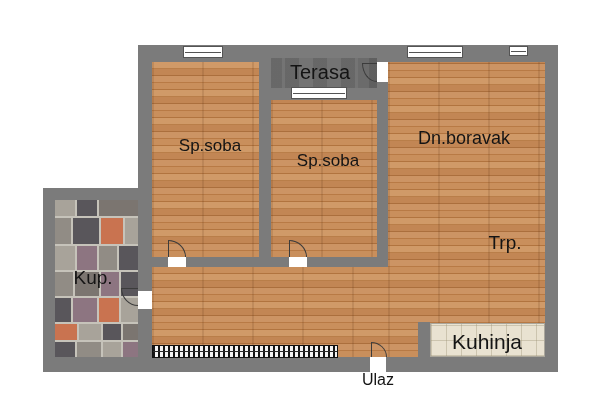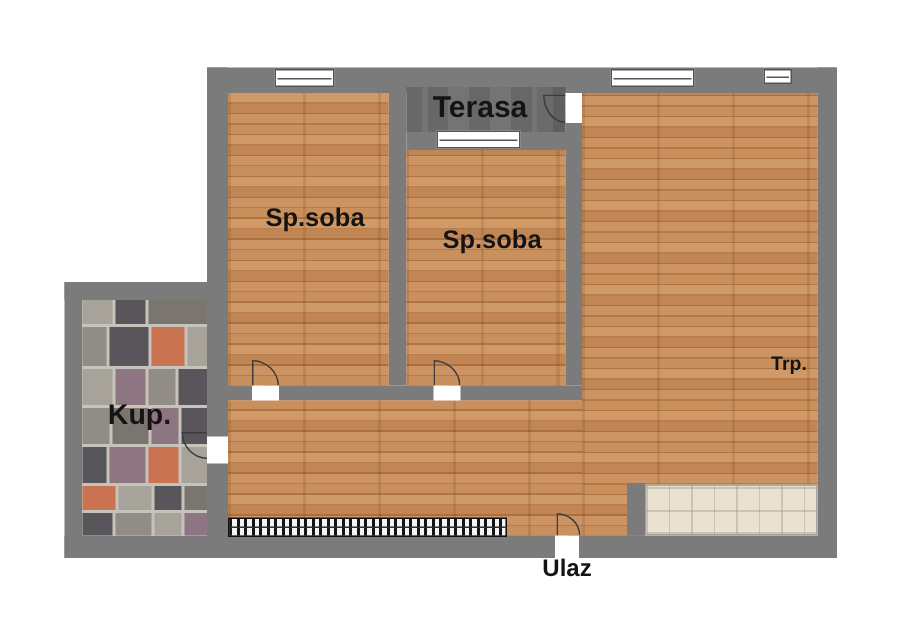--- a/index.html
+++ b/index.html
@@ -42,21 +42,21 @@
          border-bottom-left-radius:100% 100%;background:transparent;}
   .radiator{
     border:1px solid #101010;
     background-image:
       linear-gradient(#2a2a2a,#2a2a2a),
       repeating-linear-gradient(90deg,#151515 0 2px,#f4f4f4 2px 5px);
     background-size:100% 1px,auto;
     background-position:0 5px,0 0;
     background-repeat:no-repeat,repeat;
   }
-  .lbl{position:absolute;transform:translate(-50%,-50%);font-weight:bold;
+  .lbl{position:absolute;transform:translate(-50%,-50%);font-weight:normal;
        color:var(--label-text,#141414);white-space:nowrap;line-height:1;}
 </style>
 </head>
 <body>
 
 <div id="stage">
 
   <div class="abs wall" style="left:138px;top:45px;width:420px;height:17px"></div>
   <div class="abs wall" style="left:138px;top:45px;width:14px;height:327px"></div>
   <div class="abs wall" style="left:545px;top:45px;width:13px;height:327px"></div>
@@ -123,17 +123,19 @@
 
   <div class="abs arc-n" style="left:168px;top:240px;width:18px;height:17px"></div>
   <div class="abs arc-n" style="left:289px;top:240px;width:18px;height:17px"></div>
   <div class="abs arc-n" style="left:371px;top:342px;width:16px;height:15px"></div>
   <div class="abs arc-w" style="left:121px;top:288px;width:17px;height:18px"></div>
   <div class="abs arc-w" style="left:362px;top:63px;width:15px;height:19px"></div>
 
   <div class="lbl" style="left:320px;top:72px;font-size:20px">Terasa</div>
   <div class="lbl" style="left:210px;top:145px;font-size:17px">Sp.soba</div>
   <div class="lbl" style="left:328px;top:160px;font-size:17px">Sp.soba</div>
-  <div class="lbl" style="left:526px;top:242px;font-size:13px">Trp.</div>
+  <div class="lbl" style="left:464px;top:138px;font-size:18px">Dn.boravak</div>
+  <div class="lbl" style="left:505px;top:242px;font-size:19px">Trp.</div>
   <div class="lbl" style="left:93px;top:277px;font-size:19px">Kup.</div>
+  <div class="lbl" style="left:487px;top:341px;font-size:21px">Kuhinja</div>
   <div class="lbl" style="left:378px;top:380px;font-size:16px">Ulaz</div>
 
 </div>
 
 </body></html>

